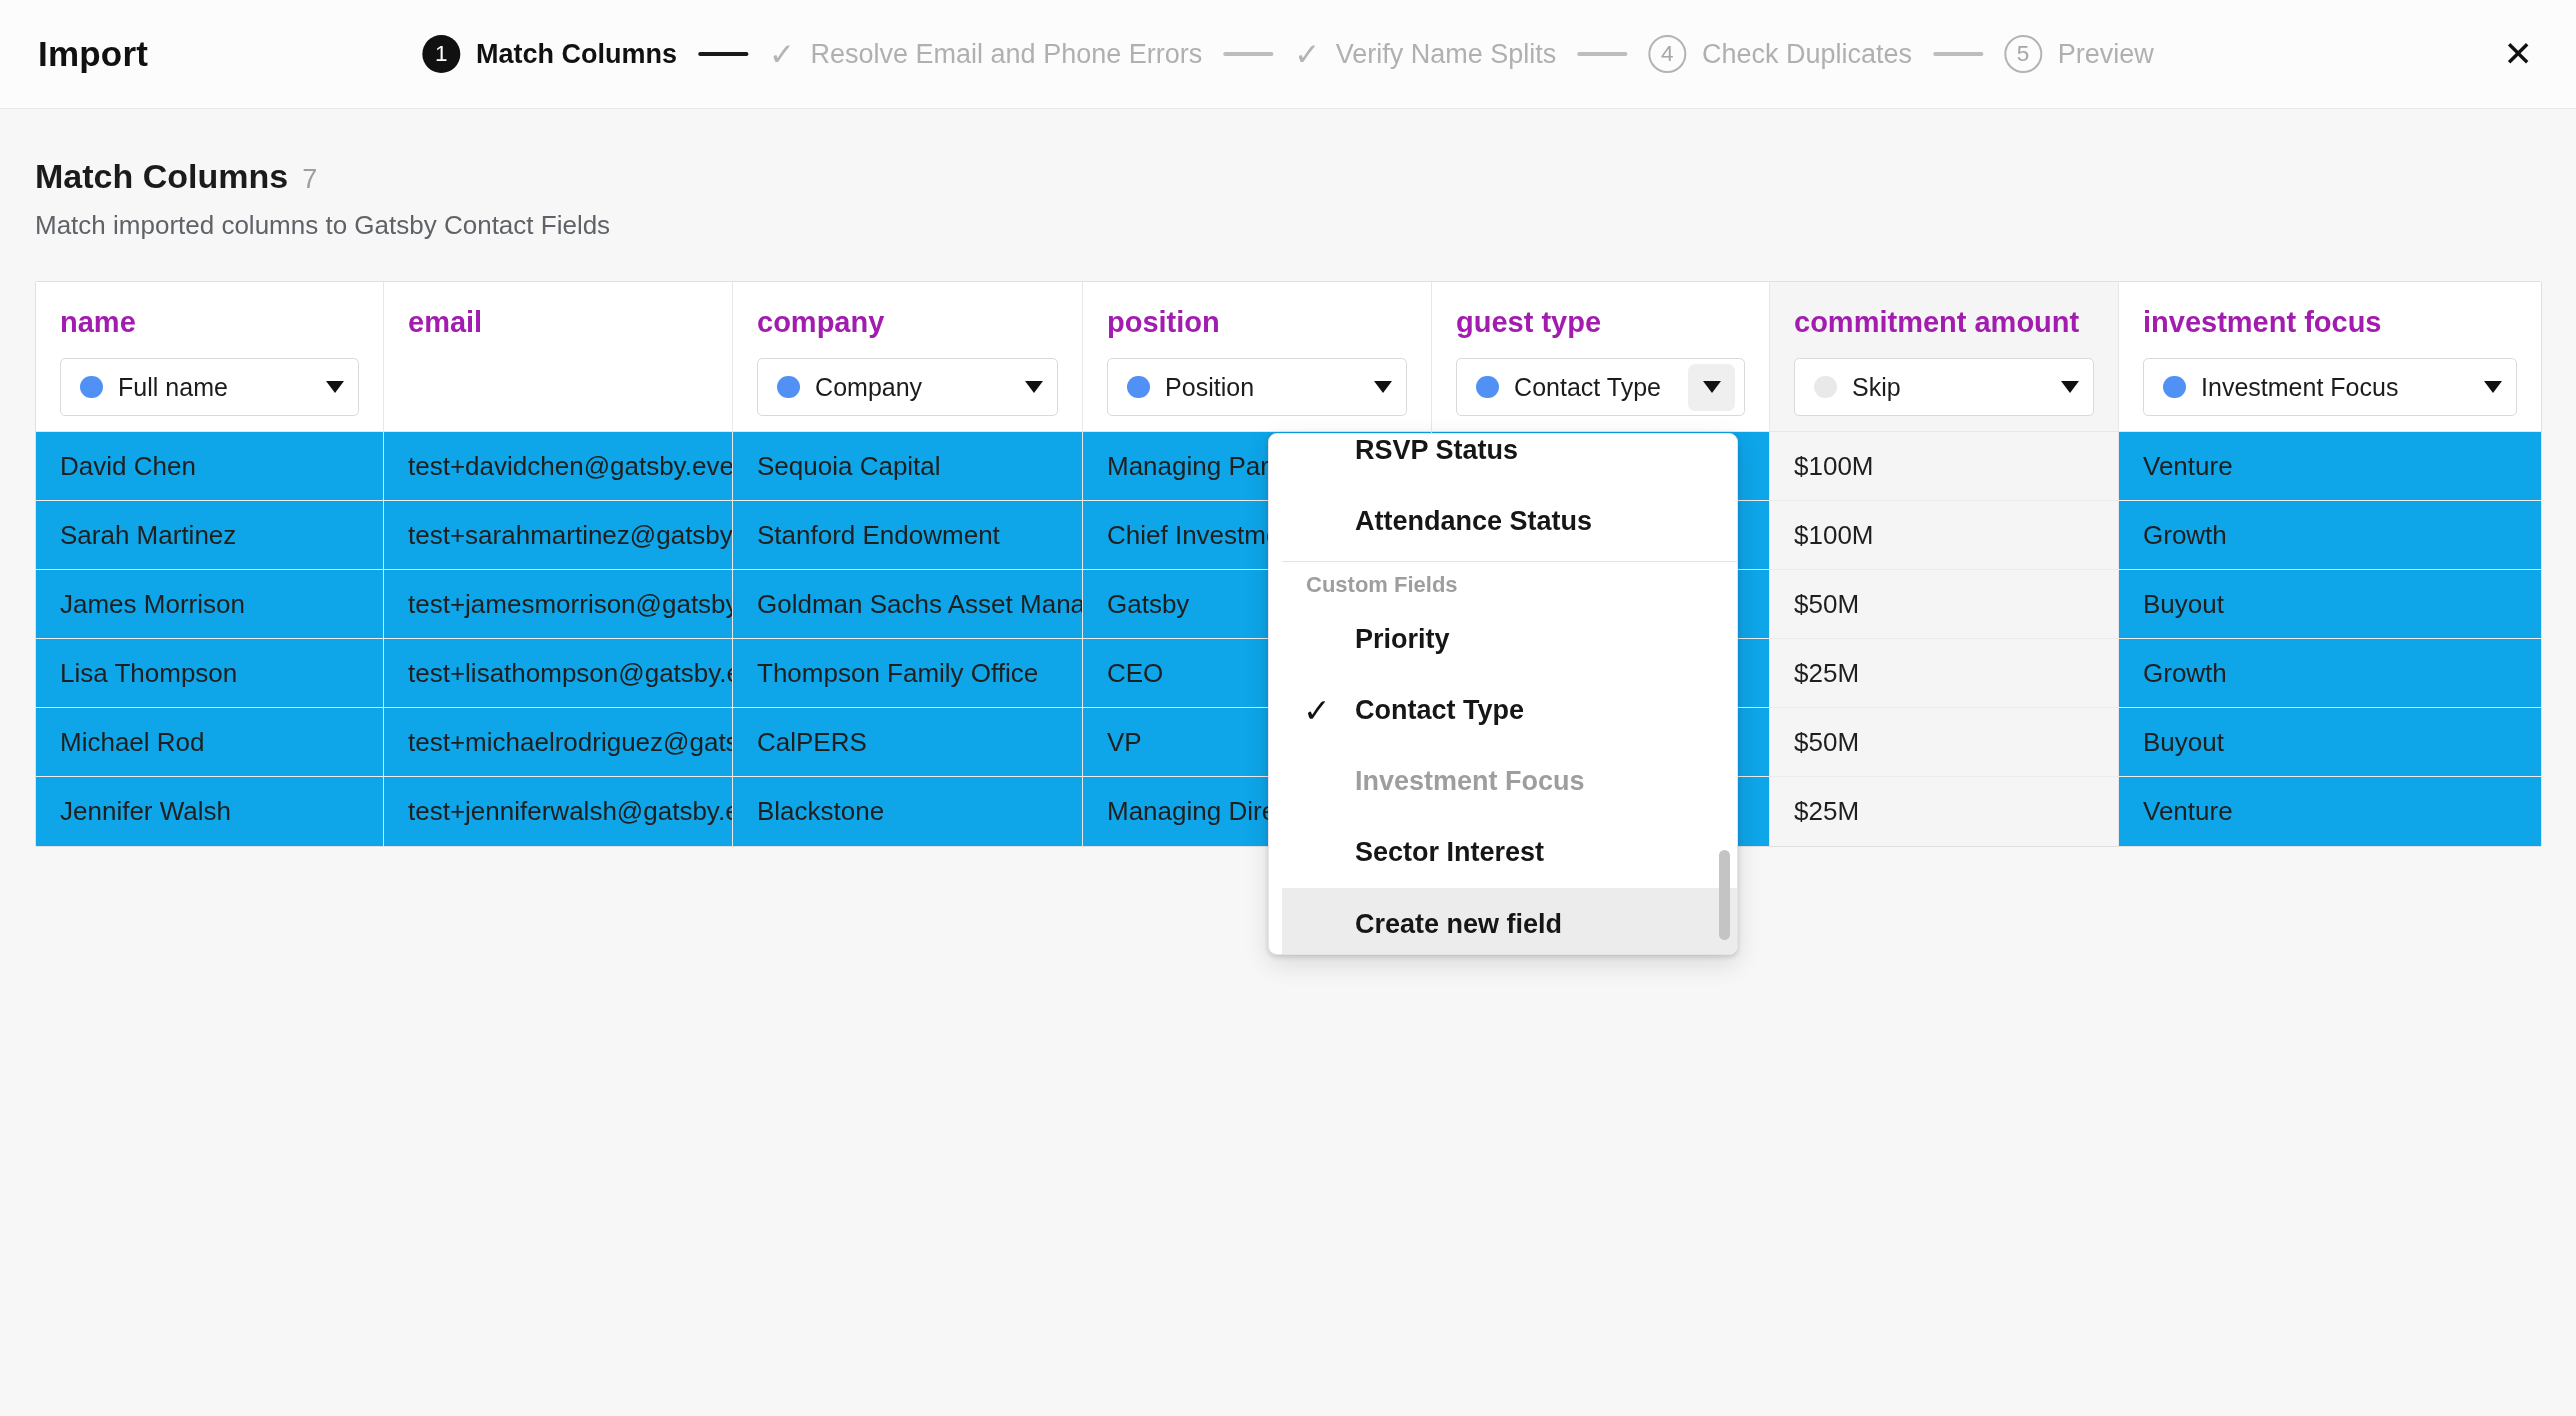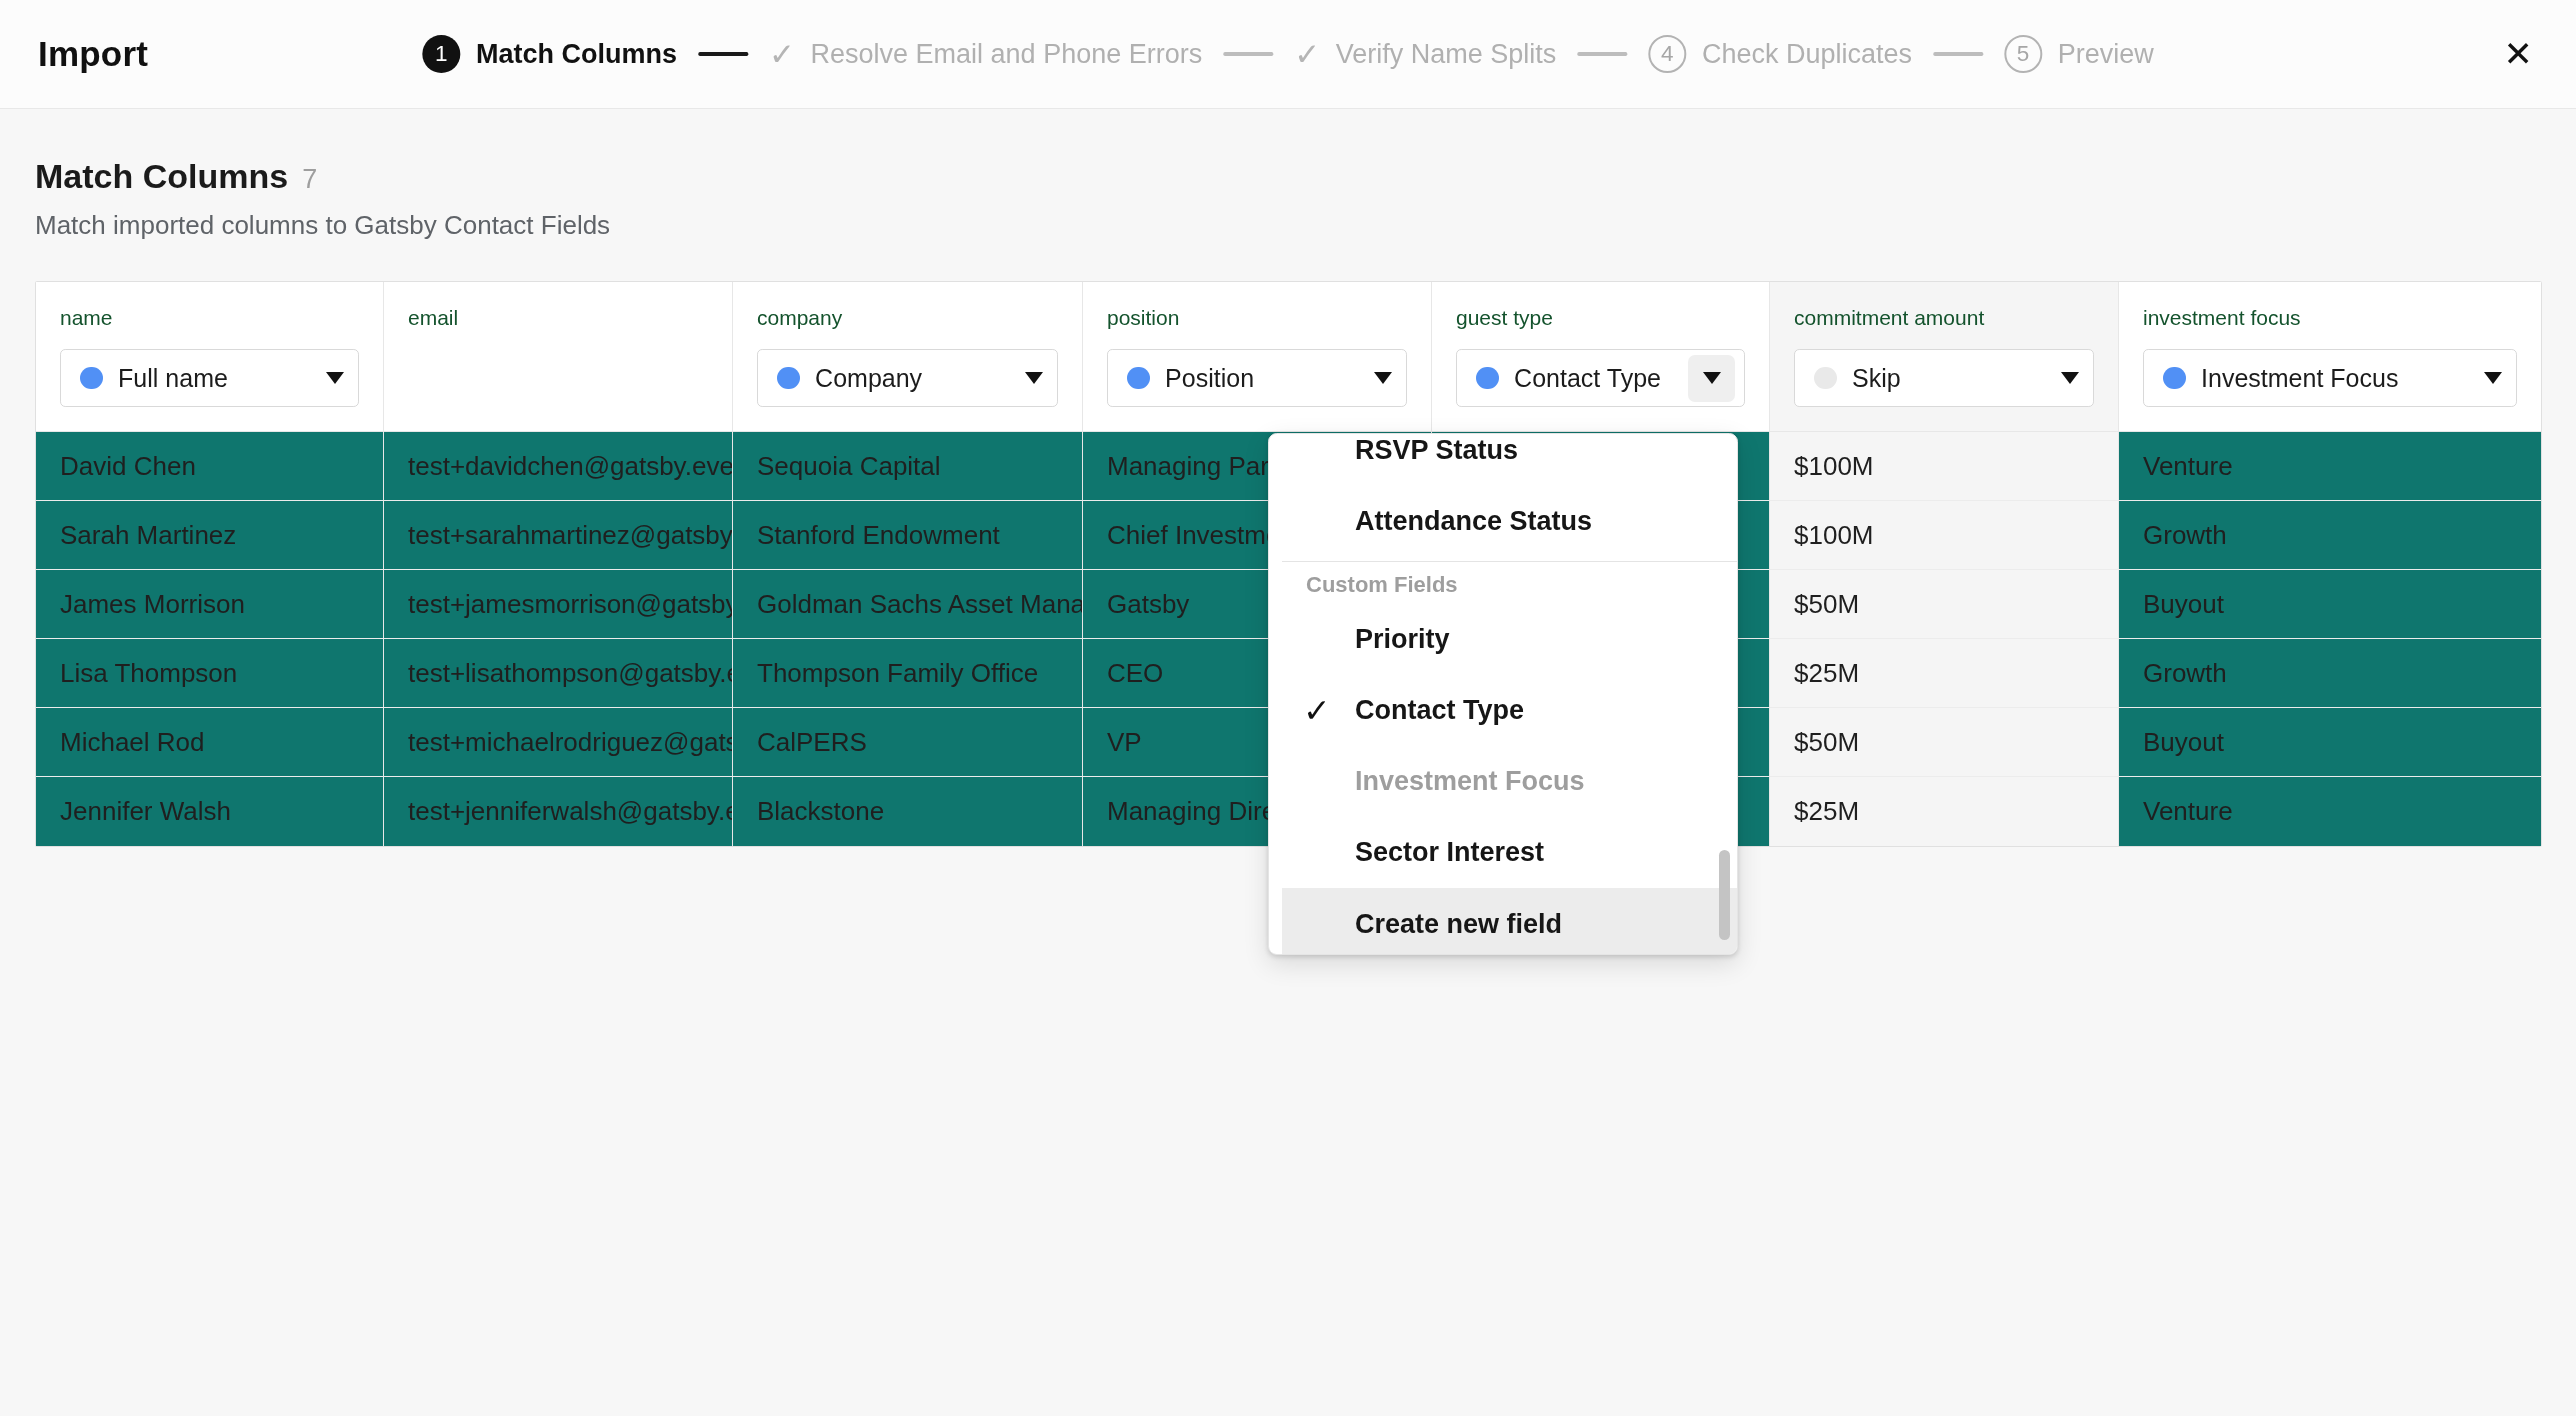--- a/index.html
+++ b/index.html
@@ -58,21 +58,21 @@
     background:#fff;
     border:1.7px solid #e0e0e0; border-radius:1.7px;
   }
   .hcell {
     height:150px; padding:24px 24px 0 24px;
     border-right:1.7px solid #e7e7e7; border-bottom:1.7px solid #e7e7e7;
     background:#fff; overflow:hidden;
   }
   .hcell.last, .bcell.last { border-right:none; }
   .hcell.skip, .bcell.skip { background:#f5f5f5; }
-  .col-label { font-size:21px; font-weight:400; color:#14532d; white-space:nowrap; }
+  .col-label { font-size:29px; font-weight:700; color:#a21caf; white-space:nowrap; }
   .select {
     margin-top:19px; height:58px;
     border:1.7px solid #d9d9d9; border-radius:5.2px; background:#fff;
     display:flex; align-items:center; gap:15.6px; padding:0 14px 0 19px;
     cursor:pointer;
   }
   .dot { width:22.5px; height:22.5px; border-radius:50%; flex:none; }
   .select-label { font-size:25px; color:#1c1c1c; flex:1 1 auto; white-space:nowrap; overflow:hidden; }
   .caret {
     width:0; height:0; flex:none;
@@ -82,21 +82,21 @@
   .caret-box {
     width:47px; height:47px; border-radius:7px; background:#efefef;
     display:flex; align-items:center; justify-content:center; flex:none; margin-right:-5.2px;
   }
   .bcell {
     height:69px; padding:0 24px;
     display:flex; align-items:center;
     font-size:26px; color:#1f1f1f;
     white-space:nowrap; overflow:hidden;
     border-right:1.7px solid #e7e7e7; border-bottom:1.7px solid #ececec;
-    background:#0f766e;
+    background:#0ea5e9;
   }
   .bcell.lastrow { border-bottom:none; }
 
   
   .menu {
     position:absolute; left:1268px; top:433px; width:470px; height:522px;
     background:#fff; border:0.9px solid #e5e5e5; border-radius:8.7px;
     box-shadow:0 1.7px 5.2px rgba(0,0,0,.14), 0 8.7px 26px rgba(0,0,0,.12);
     overflow:hidden; z-index:50;
   }

